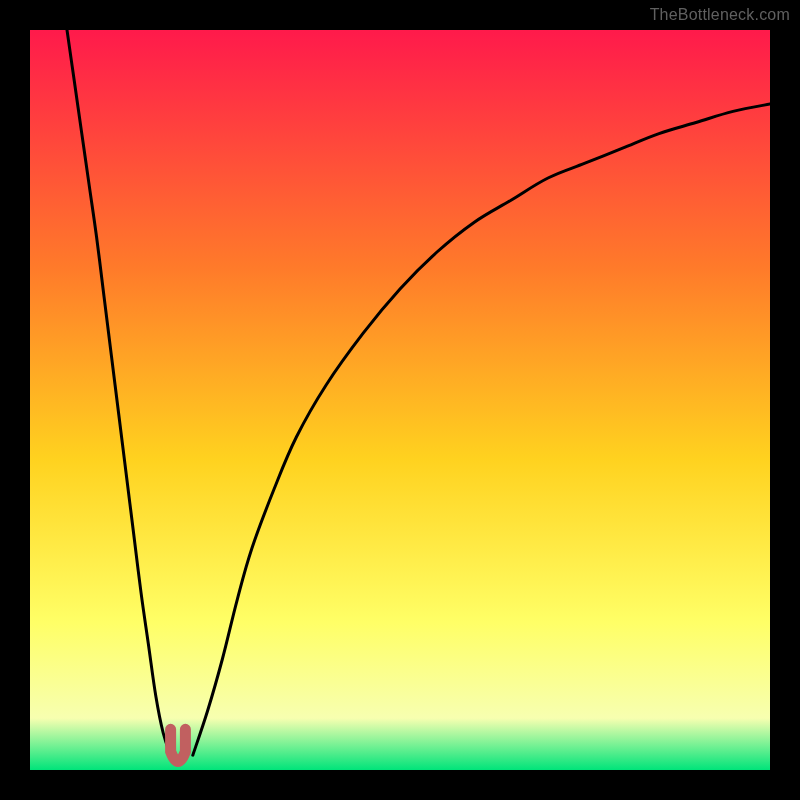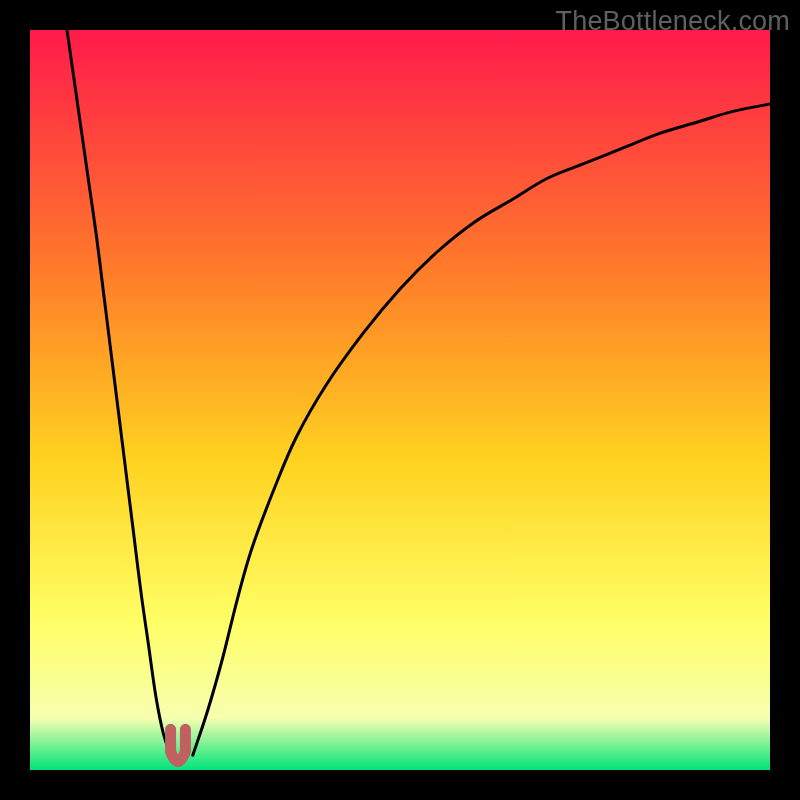--- a/index.html
+++ b/index.html
@@ -24,21 +24,21 @@
     left: 30px;
     width: 740px;
     height: 740px;
     overflow: hidden;
   }
   .watermark {
     position: absolute;
     top: 6px;
     right: 10px;
     color: #606060;
-    font-size: 27px;
+    font-size: 16px;
     font-weight: 400;
     letter-spacing: 0.2px;
   }
 </style>
 </head>
 <body>
 
 <div class="frame">
   <div class="watermark">TheBottleneck.com</div>
   <div class="plot">

